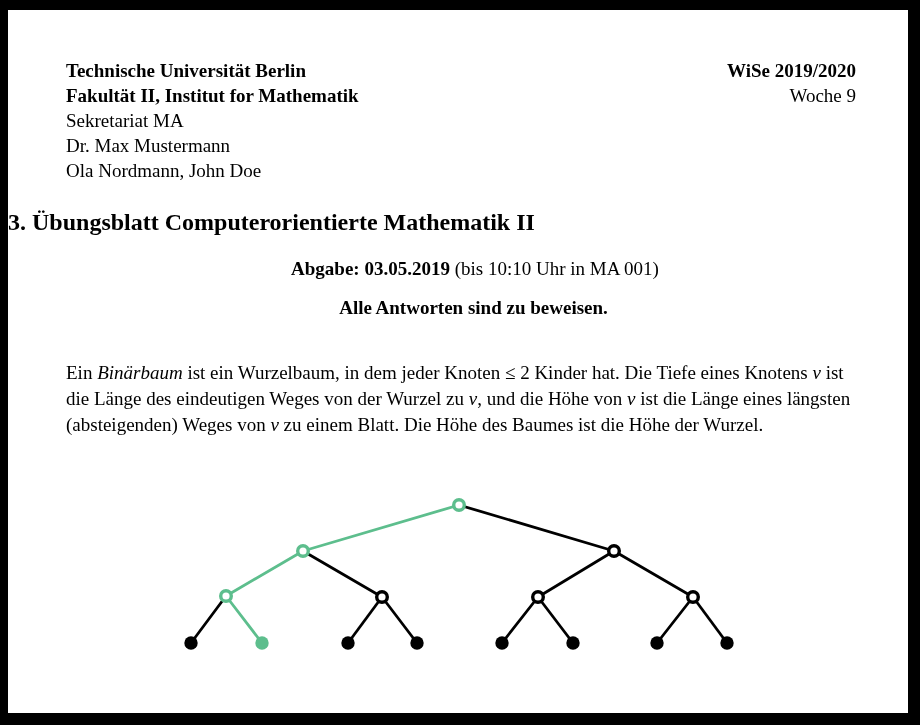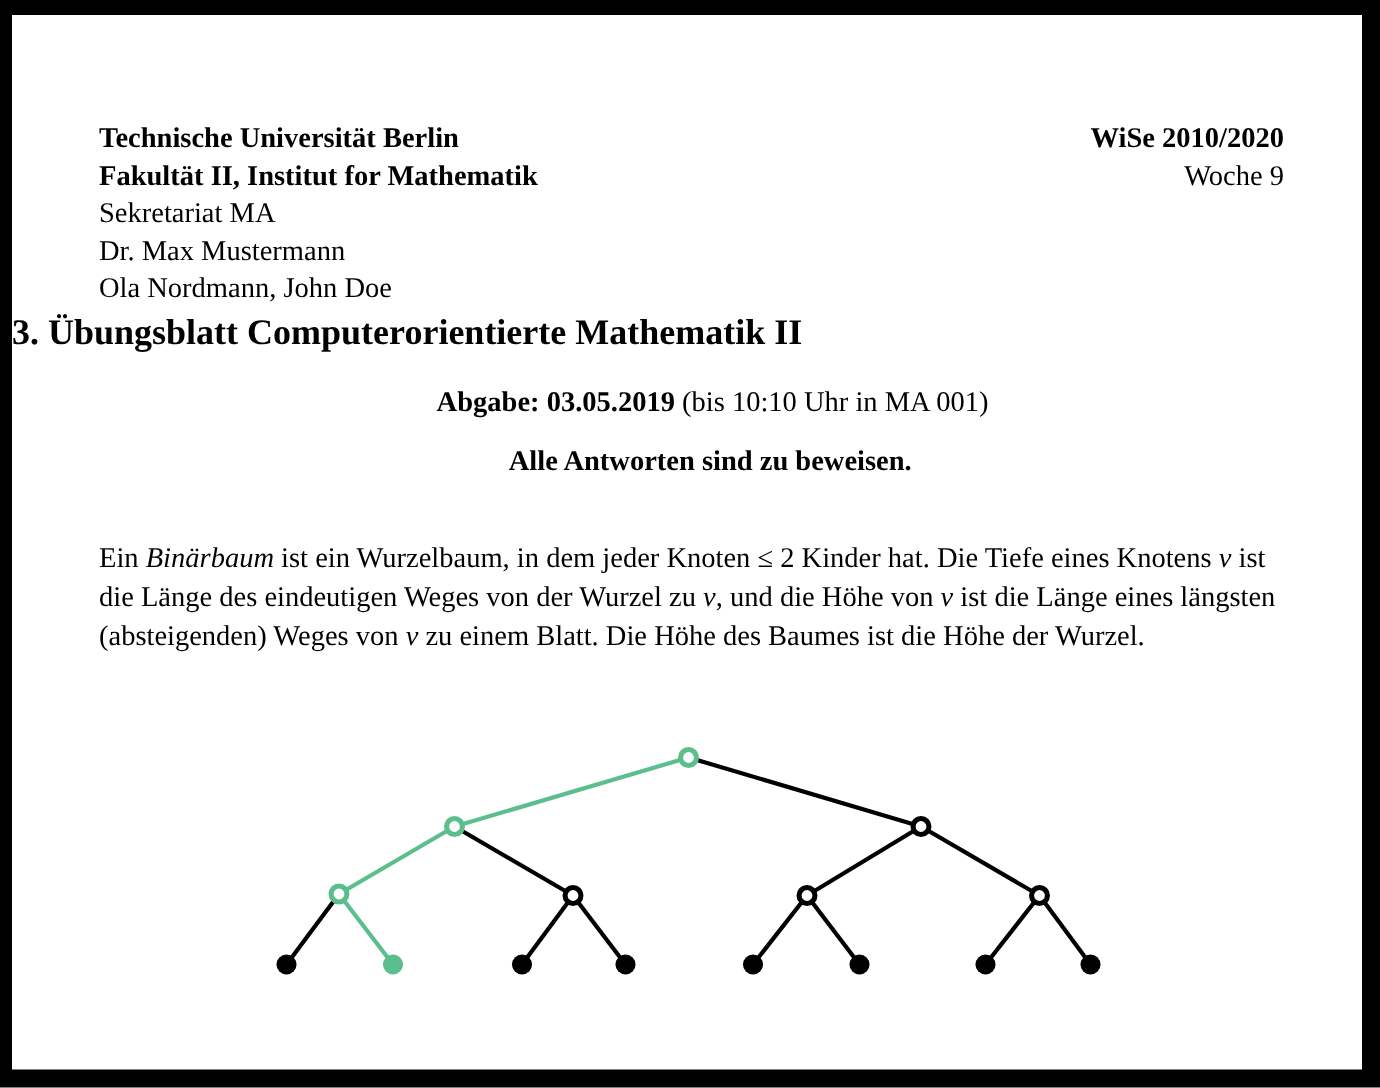--- a/index.html
+++ b/index.html
@@ -20,21 +20,20 @@
     left: 8px; top: 10px;
     width: 900px; height: 703px;
     background: #ffffff;
   }
   .header-row {
     position: absolute;
     left: 58px; right: 52px; top: 48px;
     display: flex;
     justify-content: space-between;
     align-items: flex-start;
-    margin-top: 22px;
   }
   .header-col-left .hline,
   .header-col-right .hline {
     font-size: 19px;
     line-height: 25px;
     white-space: nowrap;
   }
   .header-col-right { text-align: right; }
   .bold { font-weight: bold; }
   .doc-title {
@@ -95,21 +94,21 @@
 
     <div class="header-row">
       <div class="header-col-left">
         <div class="hline bold">Technische Universität Berlin</div>
         <div class="hline bold">Fakultät II, Institut for Mathematik</div>
         <div class="hline">Sekretariat MA</div>
         <div class="hline">Dr. Max Mustermann</div>
         <div class="hline">Ola Nordmann, John Doe</div>
       </div>
       <div class="header-col-right">
-        <div class="hline bold">WiSe 2010/2020</div>
+        <div class="hline bold">WiSe 2019/2020</div>
         <div class="hline">Woche 9</div>
       </div>
     </div>
 
     <div class="doc-title">3. Übungsblatt Computerorientierte Mathematik II</div>
 
     <div class="deadline-line"><span class="bold">Abgabe: 03.05.2019</span><span> (bis 10:10 Uhr in MA 001)</span></div>
 
     <div class="notice-line">Alle Antworten sind zu beweisen.</div>
 

